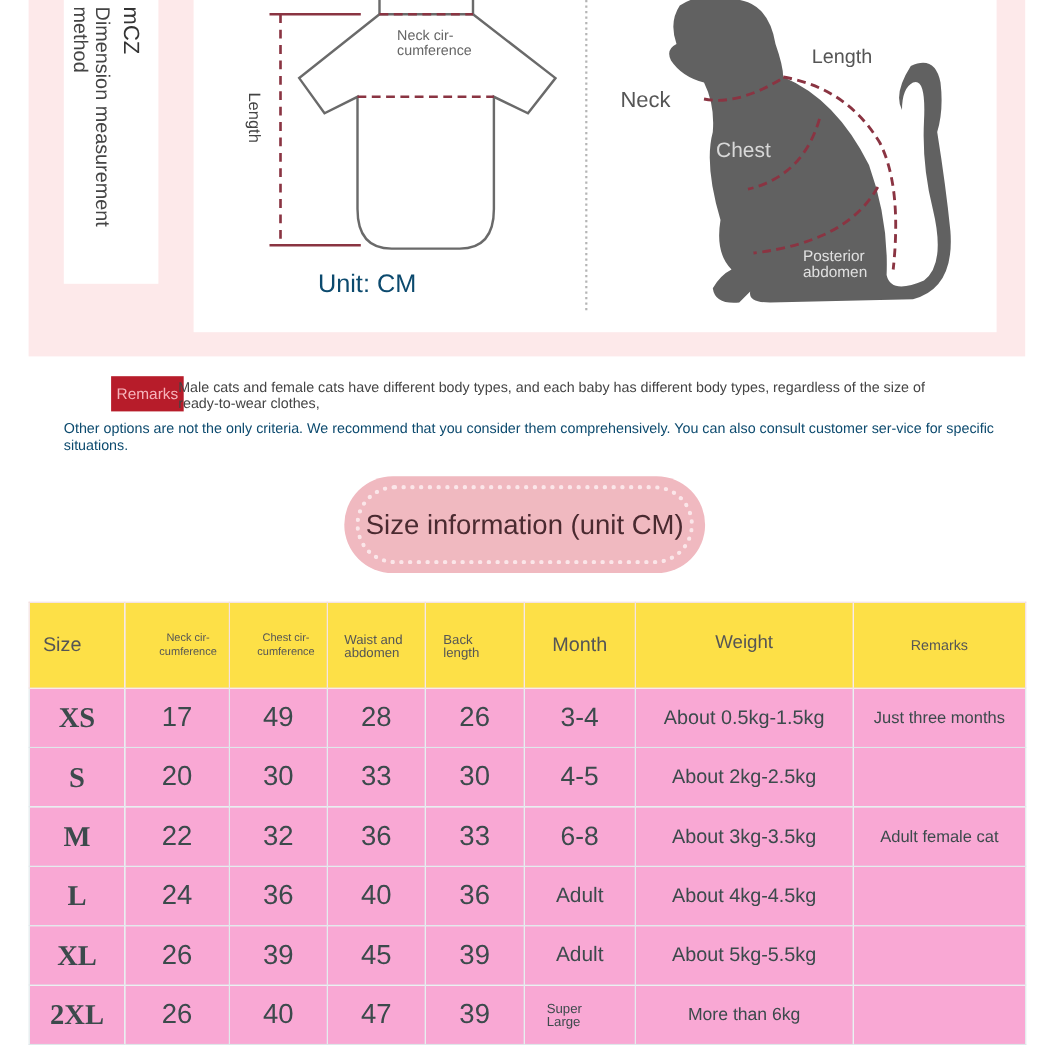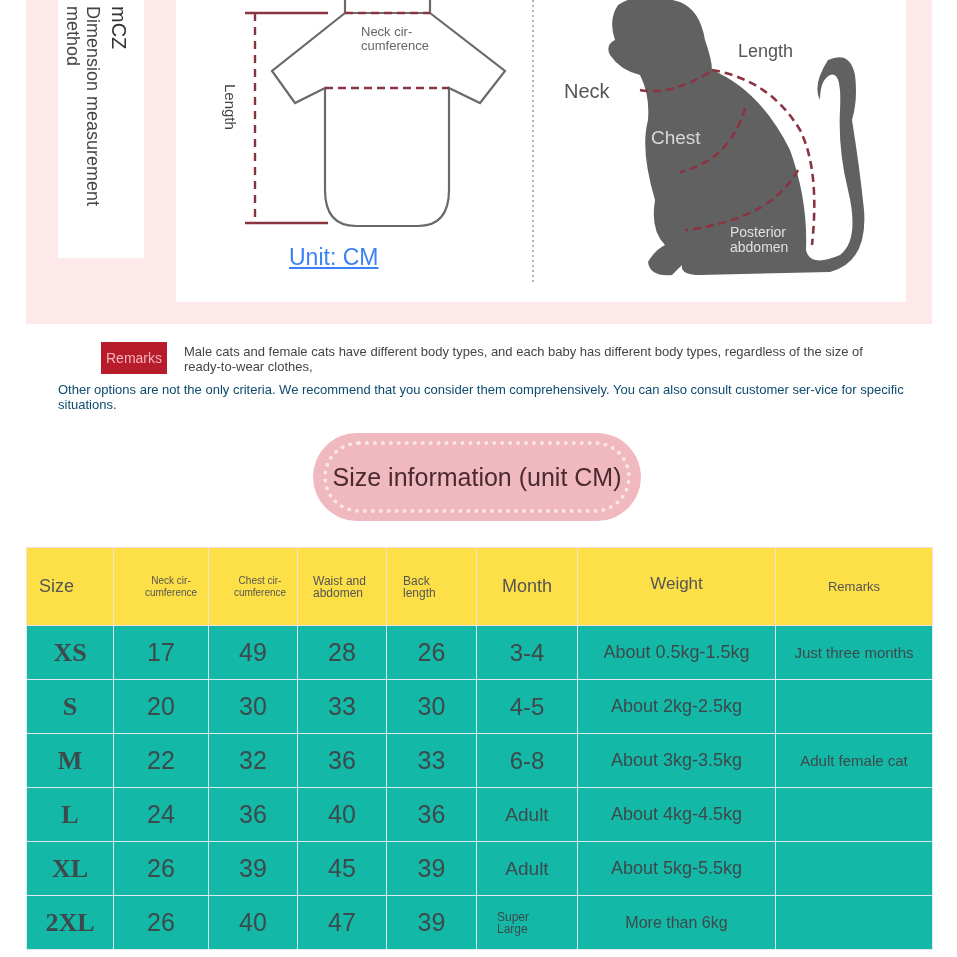--- a/index.html
+++ b/index.html
@@ -27,34 +27,34 @@
   .diagram-inner {
     position:absolute; left:176px; top:0; width:730px; height:302px;
     background:#ffffff;
   }
   .diagram-svg { position:absolute; left:0; top:0; }
   .lbl { position:absolute; color:#555; white-space:nowrap; }
   .lbl.neck-cir { left:361px; top:25px; font-size:13px; line-height:14px; color:#666; }
   .lbl.length-v {
     left:222px; top:84px; writing-mode:vertical-rl; font-size:15px; color:#444;
   }
-  .lbl.unit { left:289px; top:244px; font-size:23px; color:#3b82f6;text-decoration:underline; }
+  .lbl.unit { left:289px; top:244px; font-size:23px; color:#0c4a6e; }
   .lbl.neck { left:564px; top:80px; font-size:20px; color:#555; }
   .lbl.length-c { left:738px; top:41px; font-size:18px; color:#555; }
   .lbl.chest { left:651px; top:127px; font-size:19px; color:#d8d8d8; }
   .lbl.posterior { left:730px; top:225px; font-size:14px; line-height:15px; color:#e0e0e0; }
 
   
   .remarks-badge {
     position:absolute; left:101px; top:342px; width:66px; height:32px;
     background:#b71c2a; color:#f6b4bb; font-size:14px;
     display:flex; align-items:center; justify-content:center;
   }
   .remarks-text1 {
-    position:absolute; left:184px; top:344px; width:700px;
+    position:absolute; left:162px; top:344px; width:700px;
     font-size:13px; line-height:15px; color:#444;
   }
   .remarks-text2 {
     position:absolute; left:58px; top:382px; width:860px;
     font-size:13px; line-height:15px; color:#0c4a6e;
   }
 
   
   .title-pill {
     position:absolute; left:313px; top:433px; width:328px; height:88px;
@@ -76,21 +76,21 @@
     border-collapse:collapse; table-layout:fixed;
   }
   .size-table th, .size-table td {
     border:1px solid #dfe8ea; text-align:center; vertical-align:middle;
     overflow:hidden;
   }
   .size-table thead th {
     height:78px; background:#fde047; font-weight:normal; color:#555;
     border-color:#f3dede;
   }
-  .size-table tbody td { height:54px; background:#14b8a6; color:#3c4a4c; }
+  .size-table tbody td { height:54px; background:#f9a8d4; color:#3c4a4c; }
   .th-big { font-size:18px; }
   .th-small { font-size:10px; line-height:12px; text-align:left; }
   .th-mid { font-size:12px; line-height:12px; }
   .th-left { text-align:left !important; padding-left:12px; }
   .cell-size { font-family:"Liberation Serif", serif; font-weight:bold; font-size:26px; color:#222; }
   .cell-num { font-size:25px; color:#3e4b4d; }
   .cell-month { font-size:24px; color:#3e4b4d; }
   .cell-month.txt { font-size:19px; }
   .cell-month.tiny { font-size:12px; line-height:12px; text-align:left; padding-left:20px;margin-left:24px; }
   .cell-weight { font-size:18px; color:#3e4b4d; }

